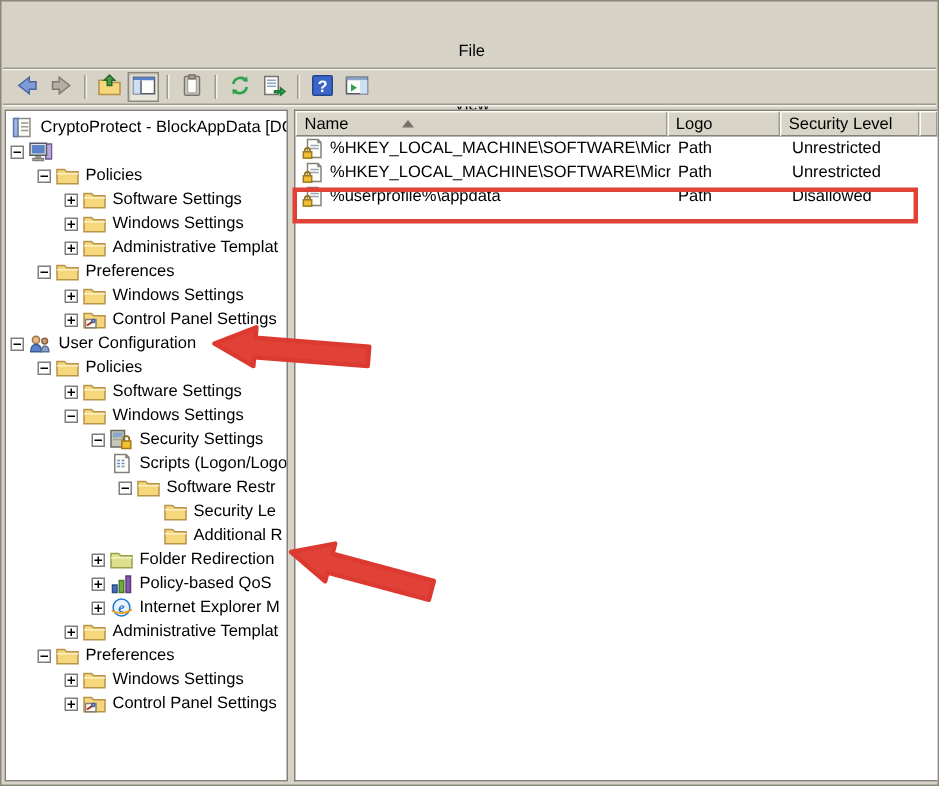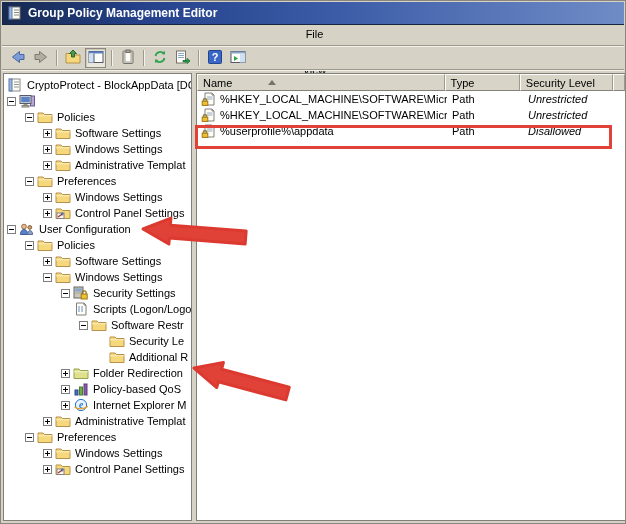--- a/index.html
+++ b/index.html
@@ -83,48 +83,36 @@
     width:0; height:0; margin-left:36px;
     border-left:4px solid transparent; border-right:4px solid transparent;
     border-bottom:5px solid #77736a;
   }
 
   
   .list-row { display:flex; height:16px; align-items:center; }
   .cell { white-space:nowrap; overflow:hidden; padding:0 5px; }
   .cell-name { width:250px; display:flex; align-items:center; padding-left:4px; }
   .cell-type { width:76px; }
-  .cell-seclevel { width:94px;font-style:italic; }
+  .cell-seclevel { width:94px; }
   .row-icon { flex:0 0 auto; width:15px; height:14px; margin-right:4px; }
   .row-icon svg { display:block; }
 
   
   .hl-rect {
     position:absolute; left:194px; top:124px; width:417px; height:24px;
     border:3px solid #e04238; pointer-events:none; z-index:5;
   }
   .anno-overlay { position:absolute; inset:0; pointer-events:none; z-index:6; }
 </style>
 </head>
 <body>
 
 <div class="window">
 
-  <div class="titlebar">
-    <span class="title-icon">
-        <svg width="16" height="16" viewBox="0 0 16 16">
-          <rect x="3" y="2" width="10" height="12" fill="#fdfcf2" stroke="#777"></rect>
-          <rect x="2" y="2" width="3" height="12" fill="#9db6dd" stroke="#5d7bab"></rect>
-          <line x1="7" y1="5" x2="12" y2="5" stroke="#888"></line>
-          <line x1="7" y1="7.5" x2="12" y2="7.5" stroke="#888"></line>
-          <line x1="7" y1="10" x2="12" y2="10" stroke="#888"></line>
-        </svg>
-      </span>
-    <span>Group Policy Management Editor</span>
-  </div>
 
   <div class="menubar">
       <span class="menu-item">File</span>
       <span class="menu-item">Action</span>
       <span class="menu-item">View</span>
       <span class="menu-item">Help</span>
     </div>
 
   <div class="toolbar">
       <button class="tb-btn">
@@ -491,21 +479,21 @@
       </div>
     </div>
 
   <div class="list-pane">
     <div class="list-header">
         <div class="col col-name">
           <span>Name</span>
           <span class="sort-arrow"></span>
         </div>
         <div class="col col-type">
-          <span>Type</span>
+          <span>Logo</span>
         </div>
         <div class="col col-seclevel">
           <span>Security Level</span>
         </div>
         <div class="col col-stub">
           <span></span>
         </div>
       </div>
     <div>
         <div class="list-row">

